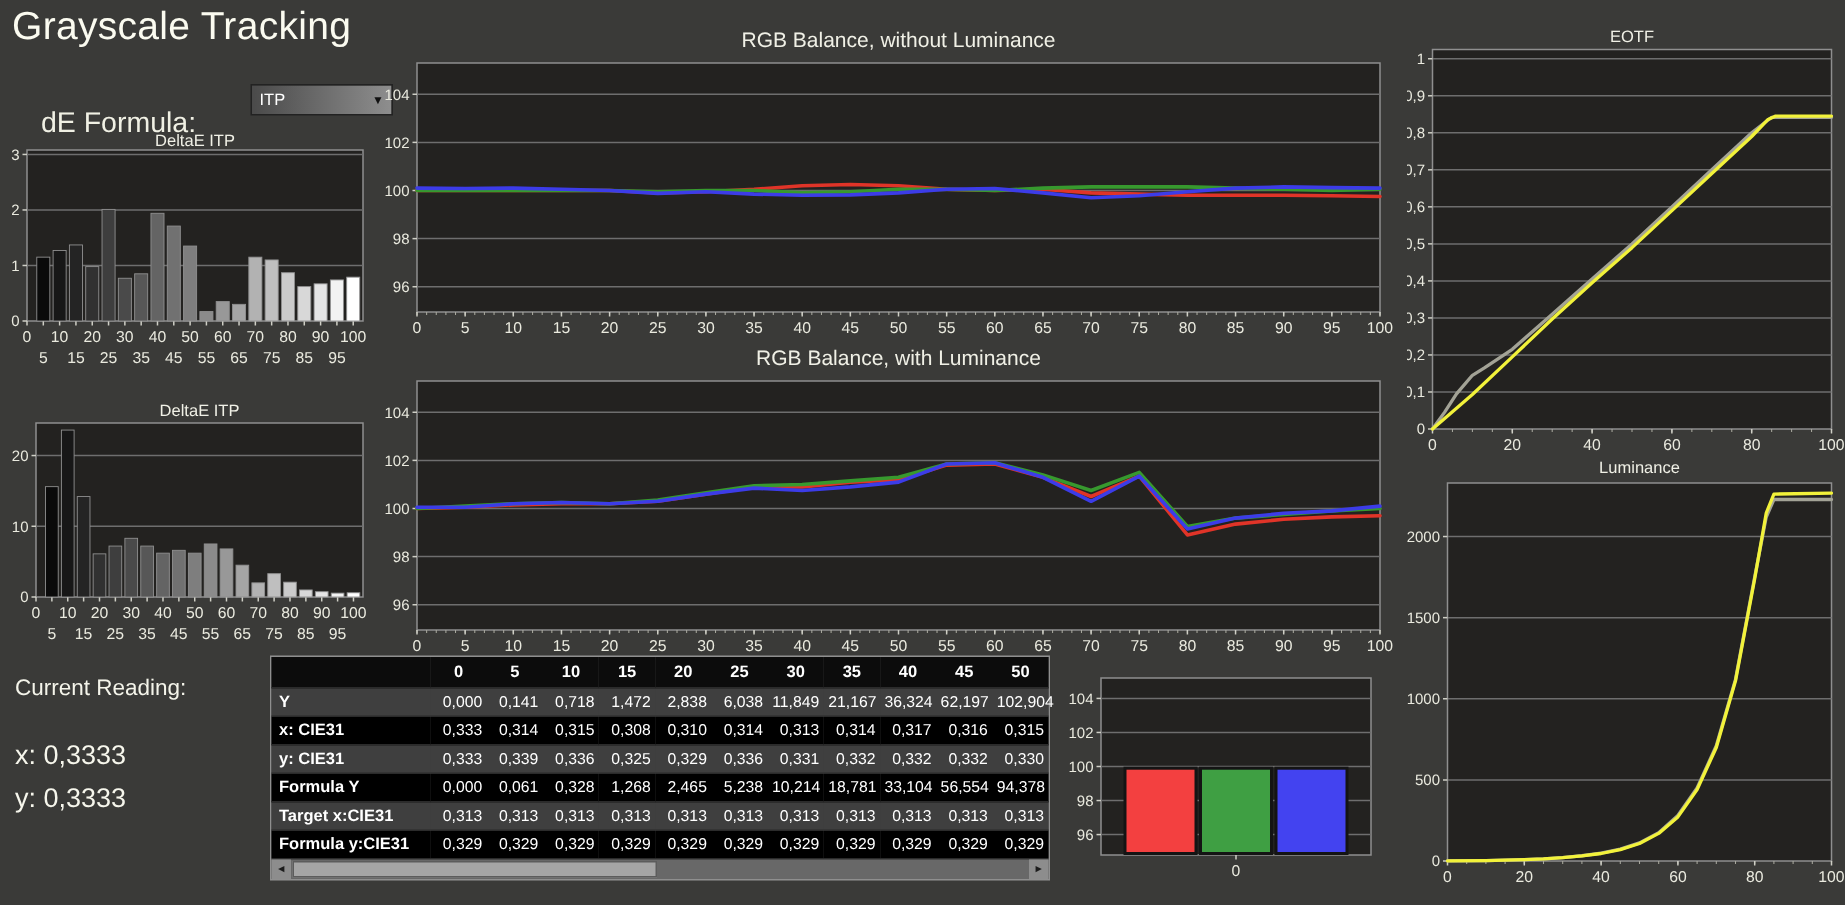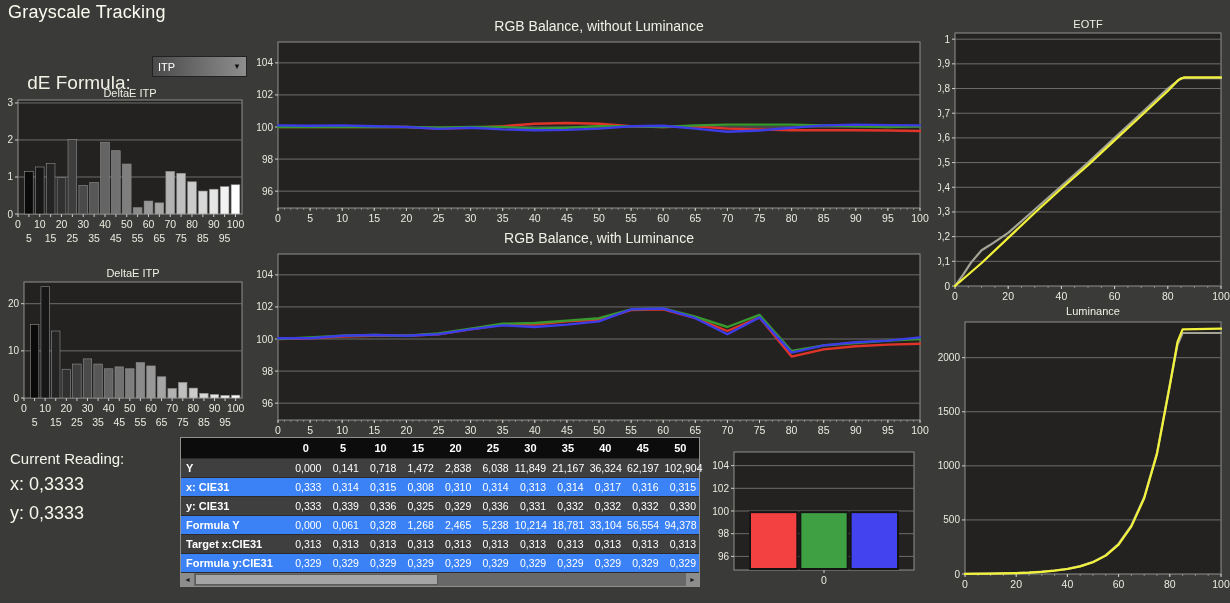--- a/index.html
+++ b/index.html
@@ -2,53 +2,53 @@
 <html><head>
 <meta charset="utf-8">
 <style>
   html,body{margin:0;padding:0}
   body{
     width:1230px;height:603px;position:relative;overflow:hidden;
     background:#3a3a38;color:#f2f2e8;
     font-family:"Liberation Sans",sans-serif;
   }
   .abs{position:absolute}
-  #page-title{left:8px;top:2px;font-size:18px;color:#fbfbf0;letter-spacing:.2px}
+  #page-title{left:8px;top:2px;font-size:26px;color:#fbfbf0;letter-spacing:.2px}
   #de-formula-label{left:8px;top:72px;width:142px;text-align:center;font-size:19px;color:#f0f0e4}
   #de-formula-dd{
-    left:152px;top:56px;width:95px;height:21px;display:flex;align-items:center;
+    left:167px;top:56px;width:95px;height:21px;display:flex;align-items:center;
     justify-content:space-between;padding:0 5px;box-sizing:border-box;
     background:linear-gradient(to right,#4a4a4a,#8e8e8e);
     border:1px solid #222;font-size:11px;color:#fff;cursor:default;
   }
   #de-formula-dd .caret{font-size:8px;color:#111}
   .chart{position:absolute}
   #c-deltae-top{left:6px;top:88px}
   #c-deltae-bottom{left:6px;top:268px}
   #c-rgb-without{left:252px;top:18px}
   #c-rgb-with{left:252px;top:230px}
   #c-rgb-bars{left:700px;top:444px}
   #c-eotf{left:938px;top:16px}
   #c-luminance{left:938px;top:303px}
   svg text{font-family:"Liberation Sans",sans-serif}
 
   
   #current-reading{left:10px;top:450px}
-  #current-reading .cr-head{font-size:15px;color:#f4f4ea;margin-bottom:3px}
+  #current-reading .cr-head{font-size:15px;color:#f4f4ea;margin-bottom:22px}
   #current-reading .cr-line{font-size:18px;color:#f6f6ec;line-height:29px}
 
   
   #table-wrap{left:180px;top:437px;width:520px;box-sizing:border-box;border:1px solid #8f8f8f;background:#3f3f3f}
   #mtable{border-collapse:collapse;table-layout:fixed;width:518px}
   #mtable th,#mtable td{height:18px;padding:0 3px;font-size:10.5px;white-space:nowrap;color:#fff}
   #mtable thead th{background:#0c0c0c;font-weight:bold;font-size:11px;text-align:center;height:20px}
   #mtable td{text-align:right}
   #mtable td.lbl,#mtable th.lbl{width:98px;text-align:left;font-weight:bold;font-size:11px;padding-left:5px}
   #mtable tr.dark{background:#3f3f3f}
-  #mtable tr.light{background:#3b82f6}
+  #mtable tr.light{background:#000000}
   #mtable tbody tr{border-top:1px solid #2b2b2b}
   #hscroll{height:13px;background:#686868;position:relative;display:flex;align-items:center;border-top:1px solid #2b2b2b}
   #hscroll .arr{width:13px;height:13px;background:#8d8d8d;color:#1c1c1c;font-size:7px;line-height:13px;text-align:center;flex:0 0 13px}
   #hscroll .thumb{position:absolute;left:14px;width:47%;top:1px;height:11px;background:#a5a5a5;border:1px solid #5c5c5c;box-sizing:border-box}
 </style>
 </head>
 <body>
 
 <div class="abs" id="page-title">Grayscale Tracking</div>
 

